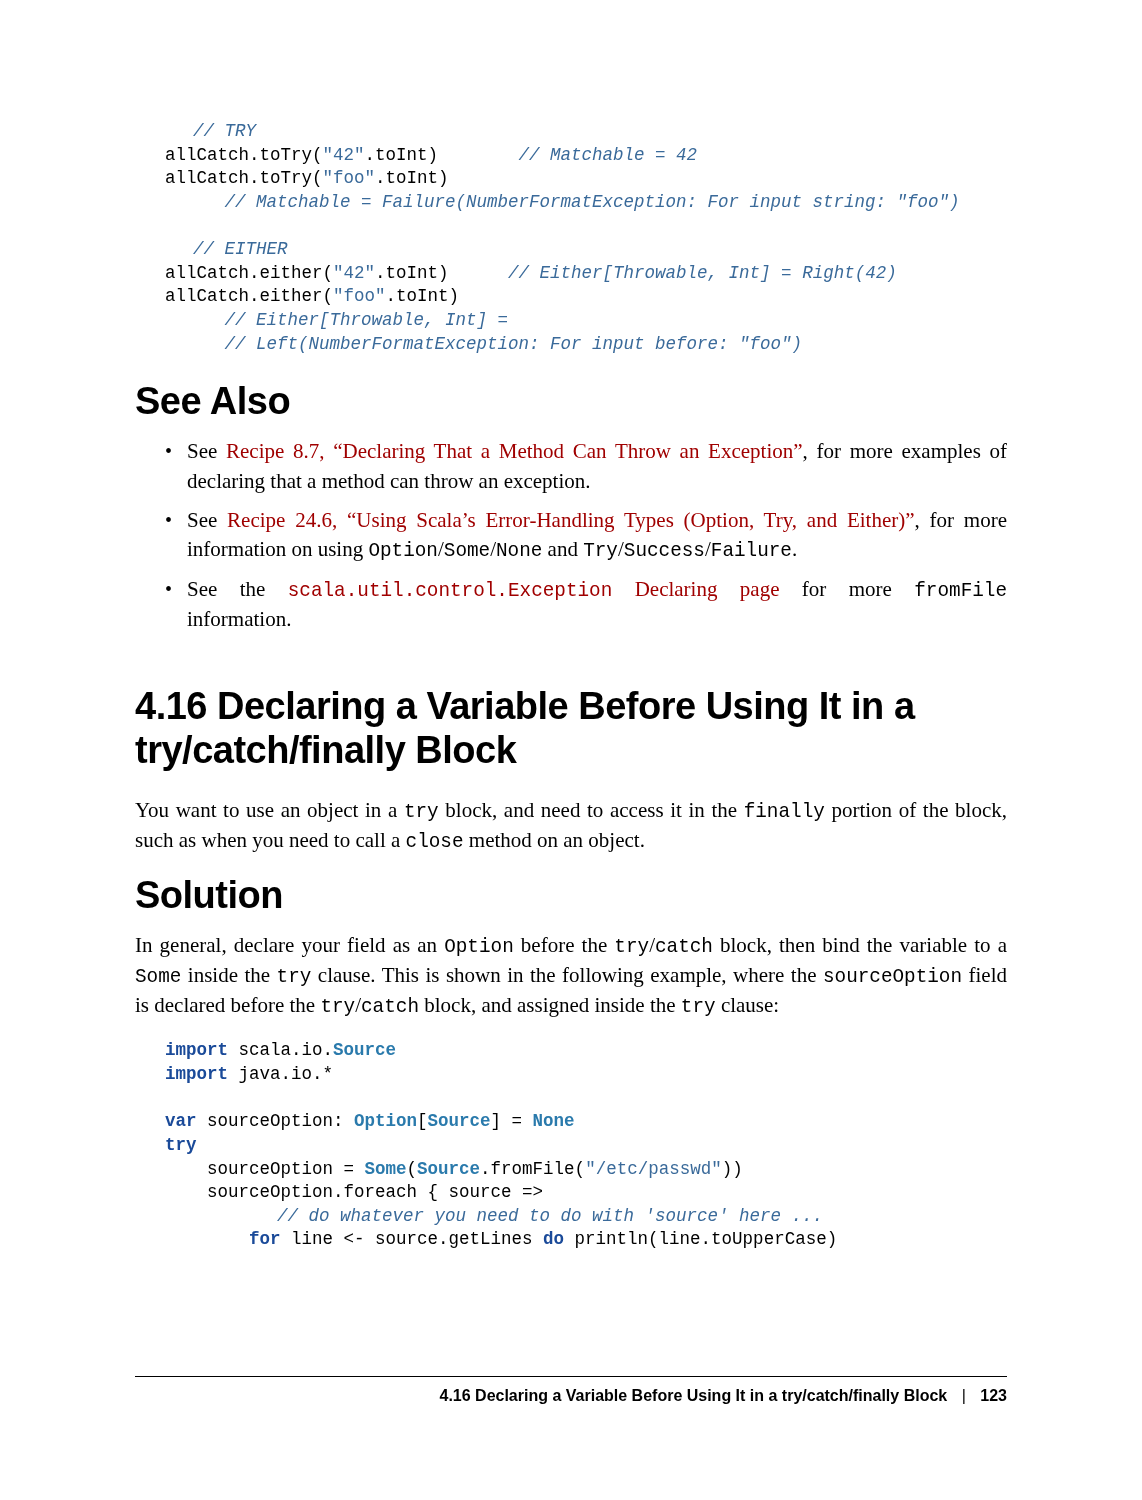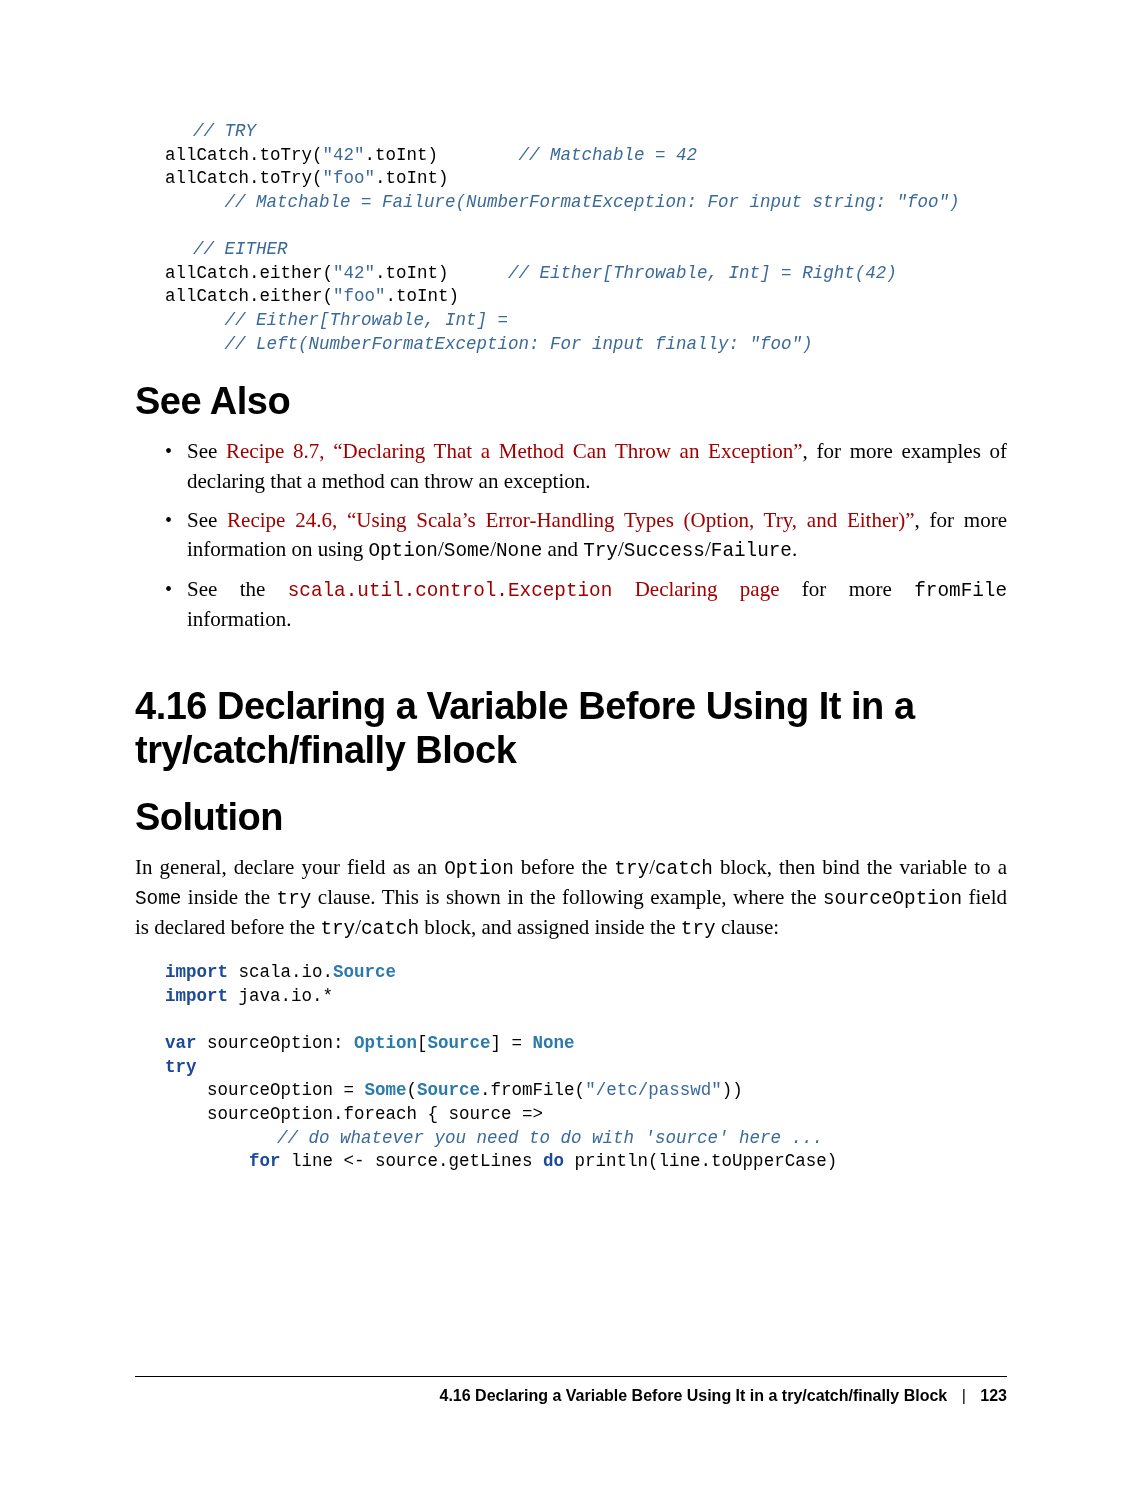--- a/index.html
+++ b/index.html
@@ -98,39 +98,42 @@
 
 <div class="code-block"><span class="comment">// TRY</span>
 <span>allCatch.toTry(</span><span class="str">"42"</span><span>.toInt)     </span><span class="comment">// Matchable = 42</span>
 <span>allCatch.toTry(</span><span class="str">"foo"</span><span>.toInt)</span>
 <span class="comment">   // Matchable = Failure(NumberFormatException: For input string: "foo")</span>
 <span></span>
 <span class="comment">// EITHER</span>
 <span>allCatch.either(</span><span class="str">"42"</span><span>.toInt)   </span><span class="comment">// Either[Throwable, Int] = Right(42)</span>
 <span>allCatch.either(</span><span class="str">"foo"</span><span>.toInt)</span>
 <span class="comment">   // Either[Throwable, Int] =</span>
-<span class="comment">   // Left(NumberFormatException: For input finally: "foo")</span></div>
+<span class="comment">   // Left(NumberFormatException: For input before: "foo")</span></div>
 
 <h2 class="see-also">See Also</h2>
 
 <ul class="bullets">
   <li>
     <span>See </span><span class="link">Recipe 8.7, “Declaring That a Method Can Throw an Exception”</span><span>, for more examples of declaring that a method can throw an exception.</span>
   </li>
   <li>
     <span>See </span><span class="link">Recipe 24.6, “Using Scala’s Error-Handling Types (Option, Try, and Either)”</span><span>, for more information on using </span><span class="mono">Option</span><span>/</span><span class="mono">Some</span><span>/</span><span class="mono">None</span><span> and </span><span class="mono">Try</span><span>/</span><span class="mono">Success</span><span>/</span><span class="mono">Failure</span><span>.</span>
   </li>
   <li style="text-align-last:justify;">
     <span>See the </span><span class="link"><span class="mono">scala.util.control.Exception</span><span> Declaring page</span></span><span> for more </span><span class="mono">fromFile</span><br><span style="text-align-last:left; display:inline-block;"> information.</span>
   </li>
 </ul>
 
 <h1 class="section-title">4.16 Declaring a Variable Before Using It in a try/catch/finally Block</h1>
 
 
+<p class="body">
+  <span>You want to use an object in a </span><span class="mono">try</span><span> block, and need to access it in the </span><span class="mono">finally</span><span> portion of the block, such as when you need to call a </span><span class="mono">close</span><span> method on an object.</span>
+</p>
 
 <h2 class="solution">Solution</h2>
 
 <p class="body">
   <span>In general, declare your field as an </span><span class="mono">Option</span><span> before the </span><span class="mono">try</span><span>/</span><span class="mono">catch</span><span> block, then bind the variable to a </span><span class="mono">Some</span><span> inside the </span><span class="mono">try</span><span> clause. This is shown in the following example, where the </span><span class="mono">sourceOption</span><span> field is declared before the </span><span class="mono">try</span><span>/</span><span class="mono">catch</span><span> block, and assigned inside the </span><span class="mono">try</span><span> clause:</span>
 </p>
 
 <div class="code-block"><span class="kw">import</span><span> scala.io.</span><span class="type">Source</span>
 <span class="kw">import</span><span> java.io.*</span>
 <span></span>

